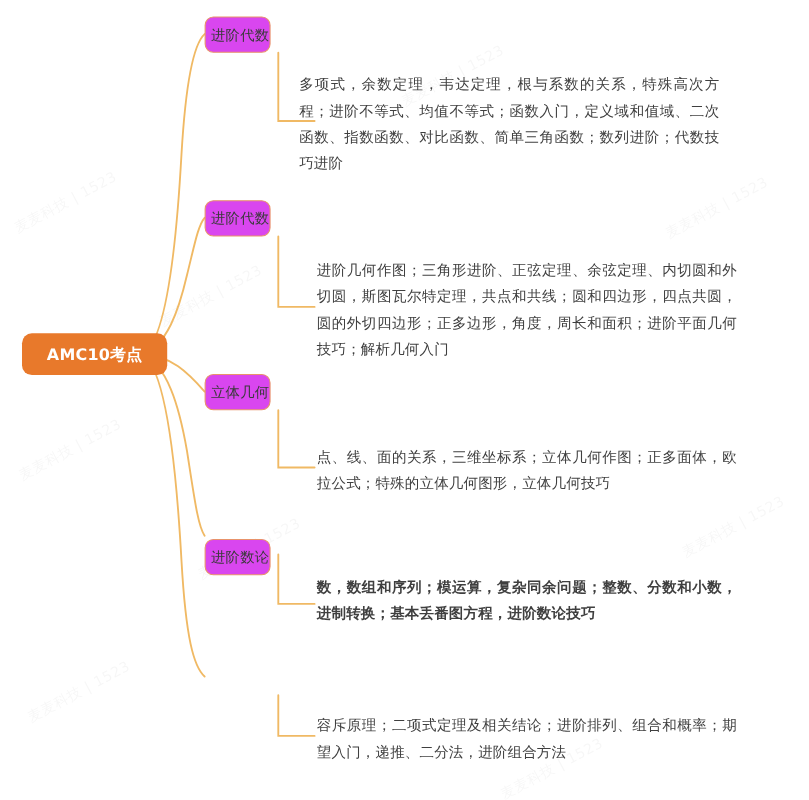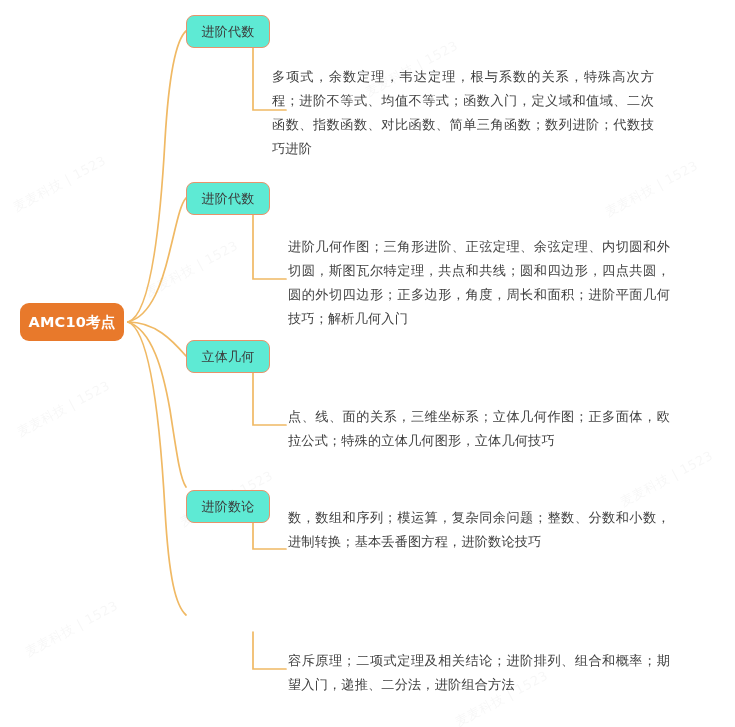--- a/index.html
+++ b/index.html
@@ -42,46 +42,46 @@
     color: #000000;
     opacity: 0.030;
     transform: rotate(-28deg);
     white-space: nowrap;
     letter-spacing: 0.5px;
   }
   #center-node {
     position: absolute;
     left: 20px;
     top: 303px;
-    width: 104px;
+    width: 132px;
     height: 38px;
     background: #E8792B;
     border-radius: 9px;
     display: flex;
     align-items: center;
     justify-content: center;
     box-sizing: border-box;
   }
   #center-node .center-label {
     color: #ffffff;
     font-size: 14.5px;
     font-weight: bold;
     letter-spacing: 0.2px;
     white-space: nowrap;
   }
   .branch-node {
     position: absolute;
-    width: 84px;
+    width: 60px;
     height: 33px;
-    background: #5eead4;
+    background: #d946ef;
     border: 1.4px solid #E8936B;
     border-radius: 8px;
     display: flex;
     align-items: center;
-    justify-content: center;
+    justify-content: flex-end;
     box-sizing: border-box;
   }
   .branch-node .branch-label {
     color: #3a3a3a;
     font-size: 13px;
     white-space: nowrap;
     letter-spacing: 0.3px;
   }
   .detail-text {
     position: absolute;
@@ -141,16 +141,16 @@
   <div class="branch-node" style="left:186px; top:340px;">
     <span class="branch-label">立体几何</span>
   </div>
   <div class="branch-node" style="left:186px; top:471px;margin-top:19px;">
     <span class="branch-label">进阶数论</span>
   </div>
 
   <div class="detail-text" style="left:272px; top:66px;font-family:Liberation Mono, monospace;">多项式，余数定理，韦达定理，根与系数的关系，特殊高次方程；进阶不等式、均值不等式；函数入门，定义域和值域、二次函数、指数函数、对比函数、简单三角函数；数列进阶；代数技巧进阶</div>
   <div class="detail-text" style="left:288px; top:405px;">点、线、面的关系，三维坐标系；立体几何作图；正多面体，欧拉公式；特殊的立体几何图形，立体几何技巧</div>
   <div class="detail-text" style="left:288px; top:235px;">进阶几何作图；三角形进阶、正弦定理、余弦定理、内切圆和外切圆，斯图瓦尔特定理，共点和共线；圆和四边形，四点共圆，圆的外切四边形；正多边形，角度，周长和面积；进阶平面几何技巧；解析几何入门</div>
-  <div class="detail-text" style="left:288px; top:506px;">数，数组和序列；模运算，复杂同余问题；整数、分数和小数，进制转换；基本丢番图方程，进阶数论技巧</div>
+  <div class="detail-text" style="left:288px; top:523px;font-weight:bold;">数，数组和序列；模运算，复杂同余问题；整数、分数和小数，进制转换；基本丢番图方程，进阶数论技巧</div>
   <div class="detail-text" style="left:288px; top:649px;">容斥原理；二项式定理及相关结论；进阶排列、组合和概率；期望入门，递推、二分法，进阶组合方法</div>
 
 </div>
 
 </body></html>

